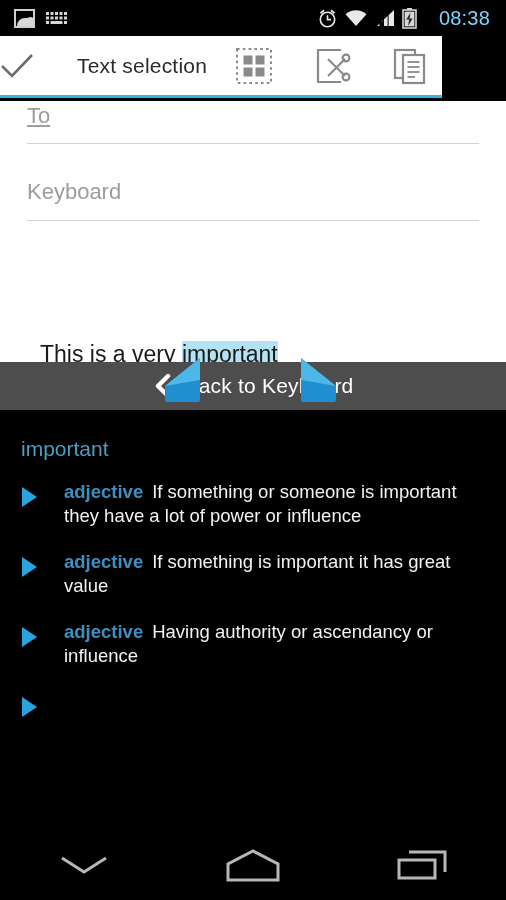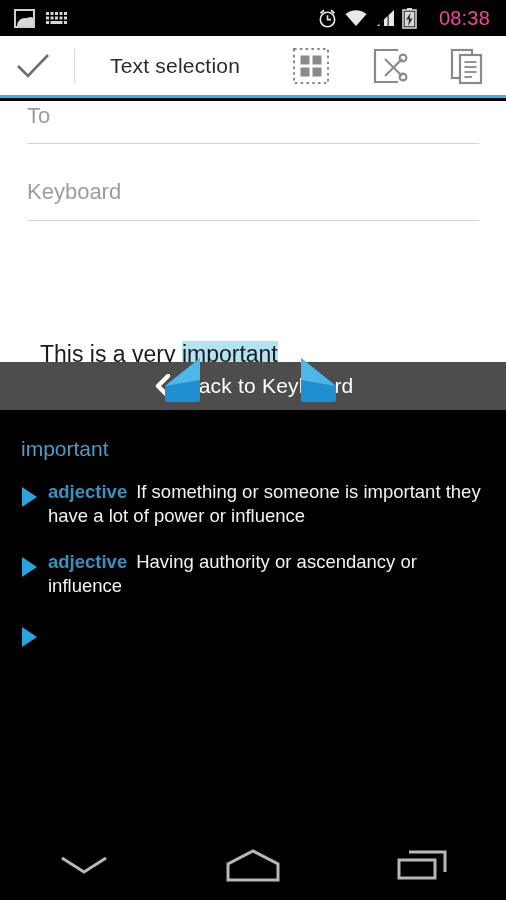--- a/index.html
+++ b/index.html
@@ -12,60 +12,60 @@
   #screen { position: relative; width: 506px; height: 900px; background: #000; }
 
   
   .statusbar {
     position: absolute; left: 0; top: 0; width: 506px; height: 36px;
     background: #000; display: flex; align-items: center;
     padding: 0 8px;
   }
   .sb-left { display: flex; align-items: center; gap: 10px; padding-left: 6px; }
   .sb-right { margin-left: auto; display: flex; align-items: center; gap: 7px; padding-right: 8px; }
-  .sb-time { color: #ec4899; font-size: 20px; letter-spacing: .2px; margin-left: 15px; }
+  .sb-time { color: #7dd3fc; font-size: 20px; letter-spacing: .2px; margin-left: 15px; }
   .icon-gallery { width: 21px; height: 19px; border: 2px solid #cfcfcf; position: relative; overflow: hidden; background:#000;}
   .icon-gallery:after {
     content:""; position:absolute; left:1px; bottom:0px; width:17px; height:8px;
     background:#d8d8d8;
     border-radius: 8px 7px 0 0;
   }
   .icon-gallery:before {
     content:""; position:absolute; left:9px; bottom:2px; width:10px; height:7px;
     background:#d8d8d8; border-radius: 6px 5px 0 0;
   }
   .icon-keyboard { width: 24px; height: 15px; position: relative; }
   .icon-alarm { width:20px;height:20px;position:relative; }
   .icon-alarm svg { display:block; }
   .icon-wifi svg, .icon-signal svg, .icon-battery svg { display:block; }
 
   
   .actionbar {
-    position: absolute; left: 0; top: 36px; width: 506px; height: 62px;
+    position: absolute; left: 0; top: 36px; width: 442px; height: 62px;
     background: #ffffff; display: flex; align-items: center;
     border-bottom: 3px solid #33b5e5;
     gap: 8px;
   }
   .ab-check { width: 66px; display: flex; justify-content: center; align-items: center; }
   .ab-divider { width: 1px; height: 34px; background: #d9d9d9; }
   .ab-title { color: #2b2b2b; font-size: 21px; padding-left: 27px; letter-spacing: .2px; white-space: nowrap; }
   .ab-actions { margin-left: auto; display: flex; align-items: center; }
   .ab-btn { width: 78px; height: 62px; display: flex; align-items: center; justify-content: center; }
 
   
   .compose {
     position: absolute; left: 0; top: 101px; width: 506px; height: 261px;
     background: #fff; overflow: hidden;
   }
   .field {
     position: absolute; left: 27px; width: 452px;
     border-bottom: 1px solid #d2d2d2;
     color: #9d9d9d; font-size: 22px;
   }
-  .field-to { top: -13px; height: 56px; line-height: 56px; }
+  .field-to { top: -13px; height: 56px; line-height: 56px; text-decoration: underline; }
   .field-subject { top: 62px; height: 58px; line-height: 58px; }
   .body-text {
     position: absolute; left: 40px; top: 240px;
     font-size: 23px; color: #1b1b1b; white-space: nowrap;
   }
   .body-text .sel {
     background: #b3e2f2; color: #1b1b1b;
   }
 
   
@@ -84,21 +84,21 @@
   
   .dict {
     position: absolute; left: 0; top: 410px; width: 506px; height: 420px;
     background: #000; overflow: hidden;
   }
   .dict-word {
     position: absolute; left: 21px; top: 27px;
     color: #4e9cc4; font-size: 21px;
   }
   .dict-list { position: absolute; left: 0; top: 70px; width: 506px; }
-  .dict-item { position: relative; padding: 0 16px 0 48px; margin-bottom: 22px; }
+  .dict-item { position: relative; padding: 0 16px 0 64px; margin-bottom: 22px; }
   .dict-bullet {
     position: absolute; left: 22px; top: 7px;
     width: 0; height: 0;
     border-left: 15px solid #2aa3df;
     border-top: 10px solid transparent;
     border-bottom: 10px solid transparent;
   }
   .dict-text { font-size: 18.5px; line-height: 24px; color: #f2f2f2; }
   .dict-pos { color: #3d8fc0; font-weight: bold; margin-right: 9px; }
 
@@ -251,20 +251,24 @@
 
   <div class="dict">
     <div class="dict-word">important</div>
     <div class="dict-list">
 
       <div class="dict-item">
         <span class="dict-bullet"></span>
         <div class="dict-text"><span class="dict-pos">adjective</span><span>If something or someone is important they have a lot of power or influence</span></div>
       </div>
 
+      <div class="dict-item">
+        <span class="dict-bullet"></span>
+        <div class="dict-text"><span class="dict-pos">adjective</span><span>If something is important it has great value</span></div>
+      </div>
 
       <div class="dict-item">
         <span class="dict-bullet"></span>
         <div class="dict-text"><span class="dict-pos">adjective</span><span>Having authority or ascendancy or influence</span></div>
       </div>
 
       <div class="dict-item">
         <span class="dict-bullet"></span>
       </div>
 

